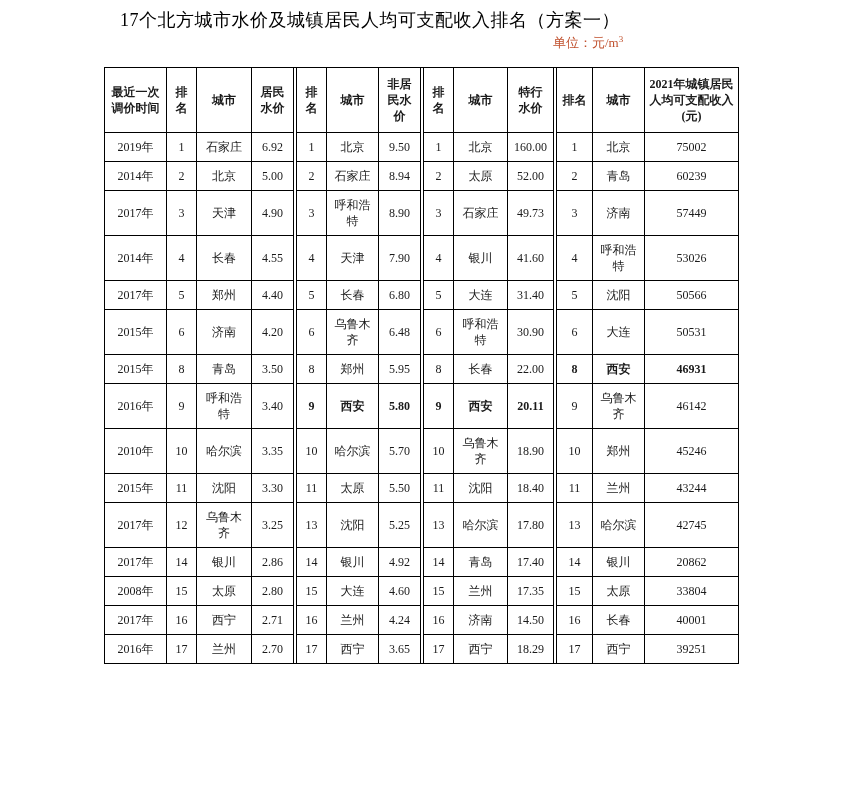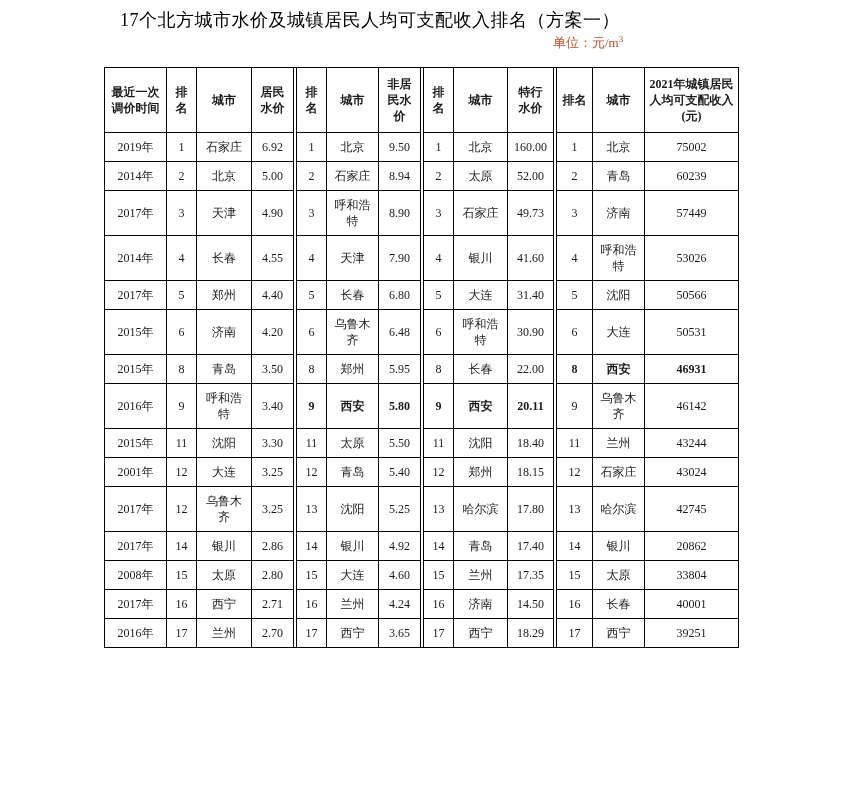--- a/index.html
+++ b/index.html
@@ -238,56 +238,56 @@
         <td class="sp"></td>
         <td class="c-rank b">9</td>
         <td class="c-city b">西安</td>
         <td class="c-val b">20.11</td>
         <td class="sp"></td>
         <td class="c-rank">9</td>
         <td class="c-city">乌鲁木齐</td>
         <td class="c-val">46142</td>
       </tr>
       <tr>
+        <td class="c-time">2010年</td>
+        <td class="c-rank">10</td>
+        <td class="c-city">哈尔滨</td>
+        <td class="c-val">3.35</td>
+        <td class="sp"></td>
+        <td class="c-rank">10</td>
+        <td class="c-city">哈尔滨</td>
+        <td class="c-val">5.70</td>
+        <td class="sp"></td>
+        <td class="c-rank">10</td>
+        <td class="c-city">乌鲁木齐</td>
+        <td class="c-val">18.90</td>
+        <td class="sp"></td>
+        <td class="c-rank">10</td>
+        <td class="c-city">郑州</td>
+        <td class="c-val">45246</td>
+      </tr>
+      <tr>
         <td class="c-time">2015年</td>
         <td class="c-rank">11</td>
         <td class="c-city">沈阳</td>
         <td class="c-val">3.30</td>
         <td class="sp"></td>
         <td class="c-rank">11</td>
         <td class="c-city">太原</td>
         <td class="c-val">5.50</td>
         <td class="sp"></td>
         <td class="c-rank">11</td>
         <td class="c-city">沈阳</td>
         <td class="c-val">18.40</td>
         <td class="sp"></td>
         <td class="c-rank">11</td>
         <td class="c-city">兰州</td>
         <td class="c-val">43244</td>
       </tr>
       <tr>
-        <td class="c-time">2001年</td>
-        <td class="c-rank">12</td>
-        <td class="c-city">大连</td>
-        <td class="c-val">3.25</td>
-        <td class="sp"></td>
-        <td class="c-rank">12</td>
-        <td class="c-city">青岛</td>
-        <td class="c-val">5.40</td>
-        <td class="sp"></td>
-        <td class="c-rank">12</td>
-        <td class="c-city">郑州</td>
-        <td class="c-val">18.15</td>
-        <td class="sp"></td>
-        <td class="c-rank">12</td>
-        <td class="c-city">石家庄</td>
-        <td class="c-val">43024</td>
-      </tr>
-      <tr>
         <td class="c-time">2017年</td>
         <td class="c-rank">12</td>
         <td class="c-city">乌鲁木齐</td>
         <td class="c-val">3.25</td>
         <td class="sp"></td>
         <td class="c-rank">13</td>
         <td class="c-city">沈阳</td>
         <td class="c-val">5.25</td>
         <td class="sp"></td>
         <td class="c-rank">13</td>

